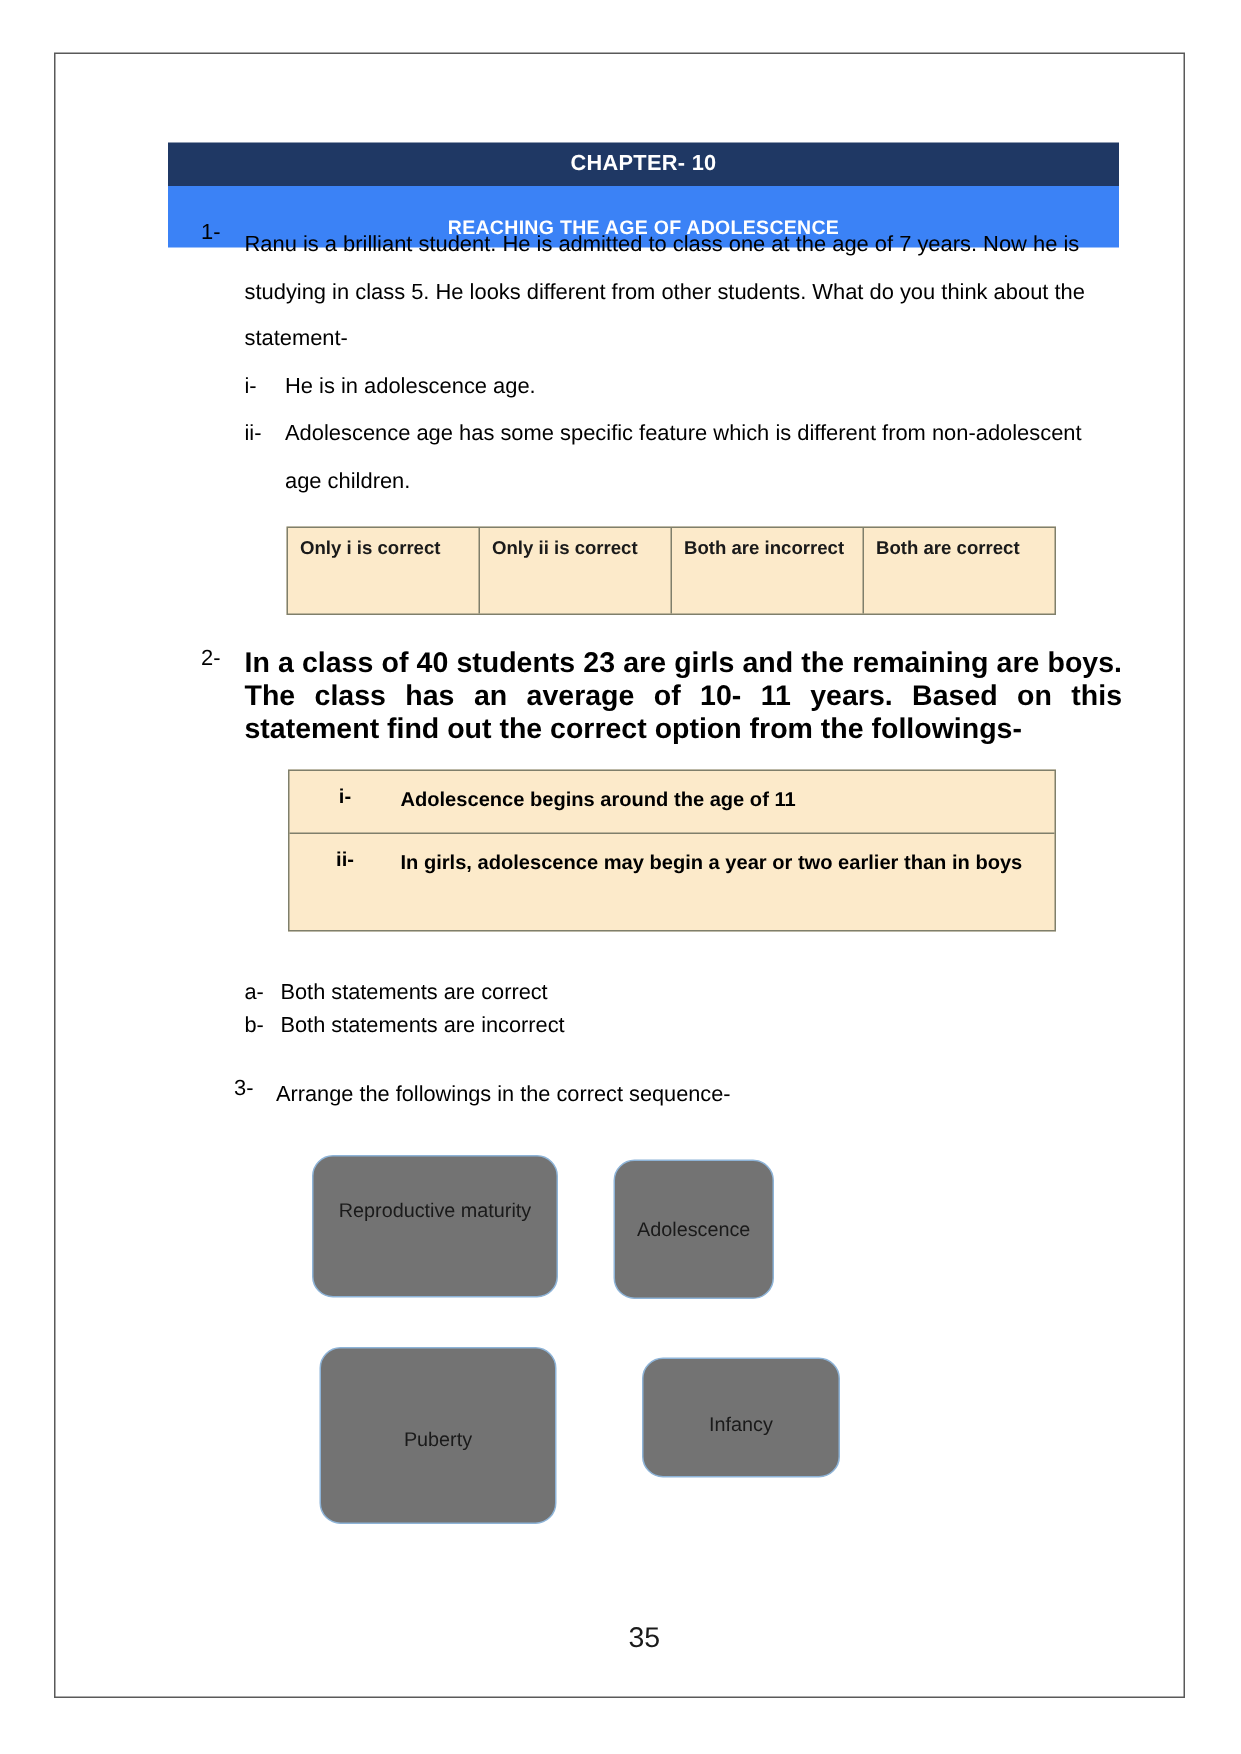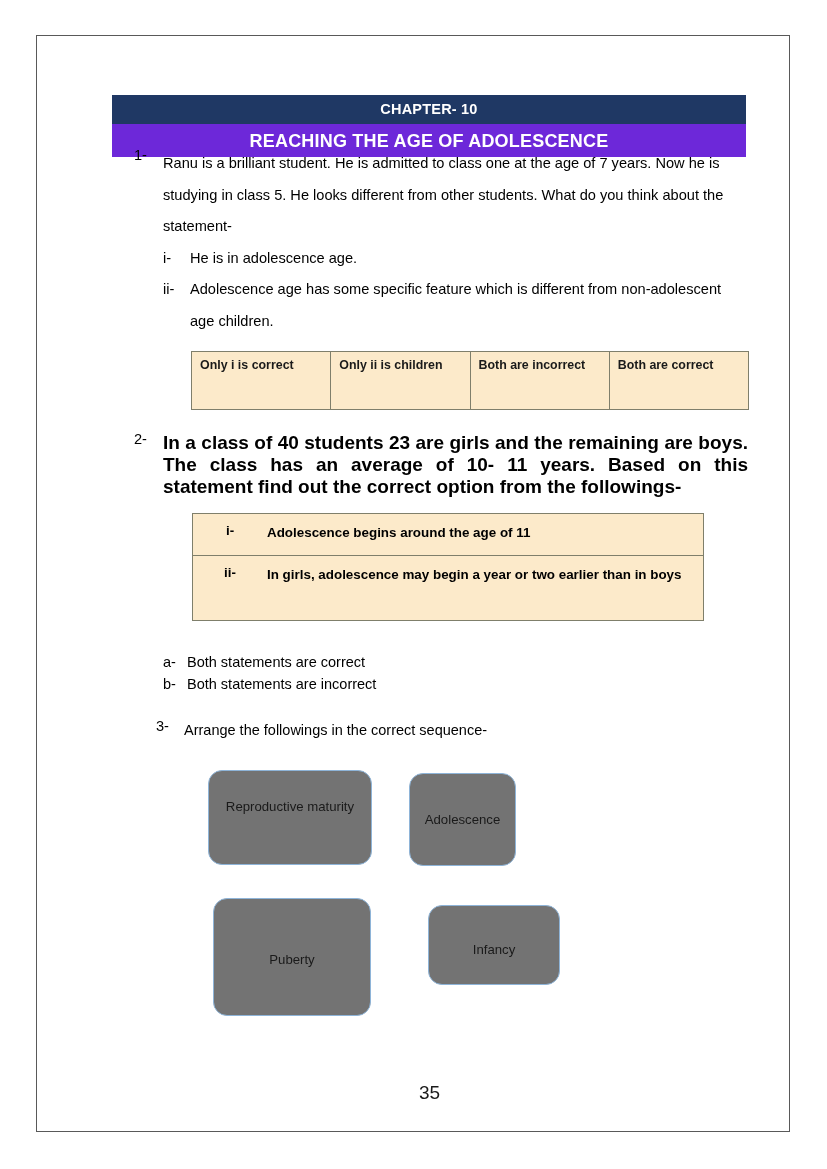--- a/index.html
+++ b/index.html
@@ -42,23 +42,23 @@
     color: #ffffff;
     line-height: 1.0;
     box-sizing: border-box;
   }
   .bar-chapter {
     background: #1F3864;
     font-size: 14.5px;
     padding: 7px 0 7px 0;
   }
   .bar-title {
-    background: #6d28d9;
-    font-size: 18px;
-    padding: 8px 0 7px 0;
+    background: #3b82f6;
+    font-size: 13px;
+    padding: 21px 0 7px 0;
   }
 
   
   .content {
     position: absolute;
     left: 0;
     top: 0;
     width: 827px;
     height: 1169px;
     margin-left: 16px;
@@ -105,21 +105,21 @@
     flex: 0 0 auto;
     width: 27px;
   }
   #q1 .sub-body { flex: 1 1 auto; }
 
   
   .options-table {
     position: absolute;
     left: 175px;
     top: 351px;
-    width: 558px;
+    width: 513px;
     height: 59px;
     display: flex;
     box-sizing: border-box;
     border: 1.3px solid #7F7F6B;
     background: #FCEACA;
   }
   .options-table .opt-cell {
     flex: 1 1 0;
     border-right: 1.3px solid #7F7F6B;
     box-sizing: border-box;
@@ -271,21 +271,21 @@
       </div>
       <div class="sub-item">
         <span class="sub-mark">ii-</span>
         <span class="sub-body">Adolescence age has some specific feature which is different from non-adolescent age children.</span>
       </div>
     </div>
   </div>
 
   <div class="options-table">
     <div class="opt-cell">Only i is correct</div>
-    <div class="opt-cell">Only ii is children</div>
+    <div class="opt-cell">Only ii is correct</div>
     <div class="opt-cell">Both are incorrect</div>
     <div class="opt-cell">Both are correct</div>
   </div>
 
   <div class="q-block" id="q2">
     <div class="q-row">
       <span class="q-num">2-</span>
       <span class="q-text">In a class of 40 students 23 are girls and the remaining are boys. The class has an average of 10- 11 years. Based on this statement find out the correct option from the followings-</span>
     </div>
   </div>

